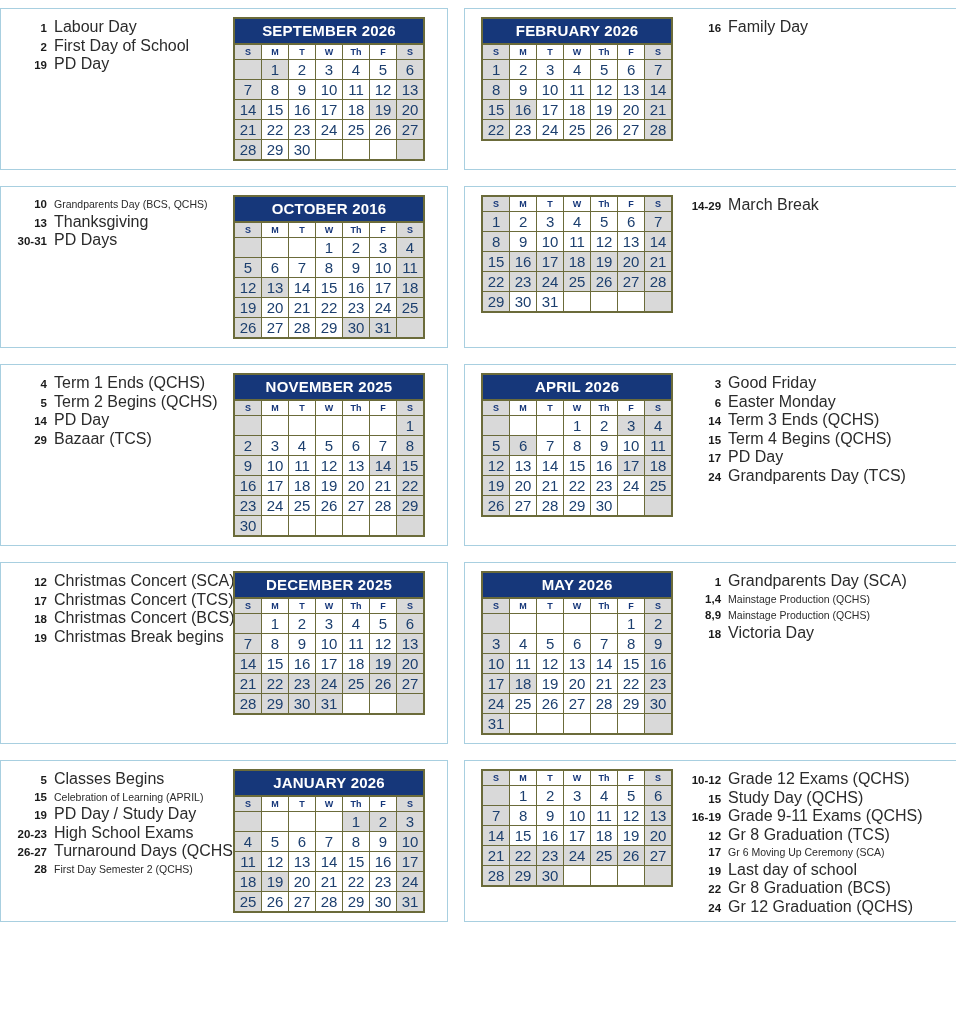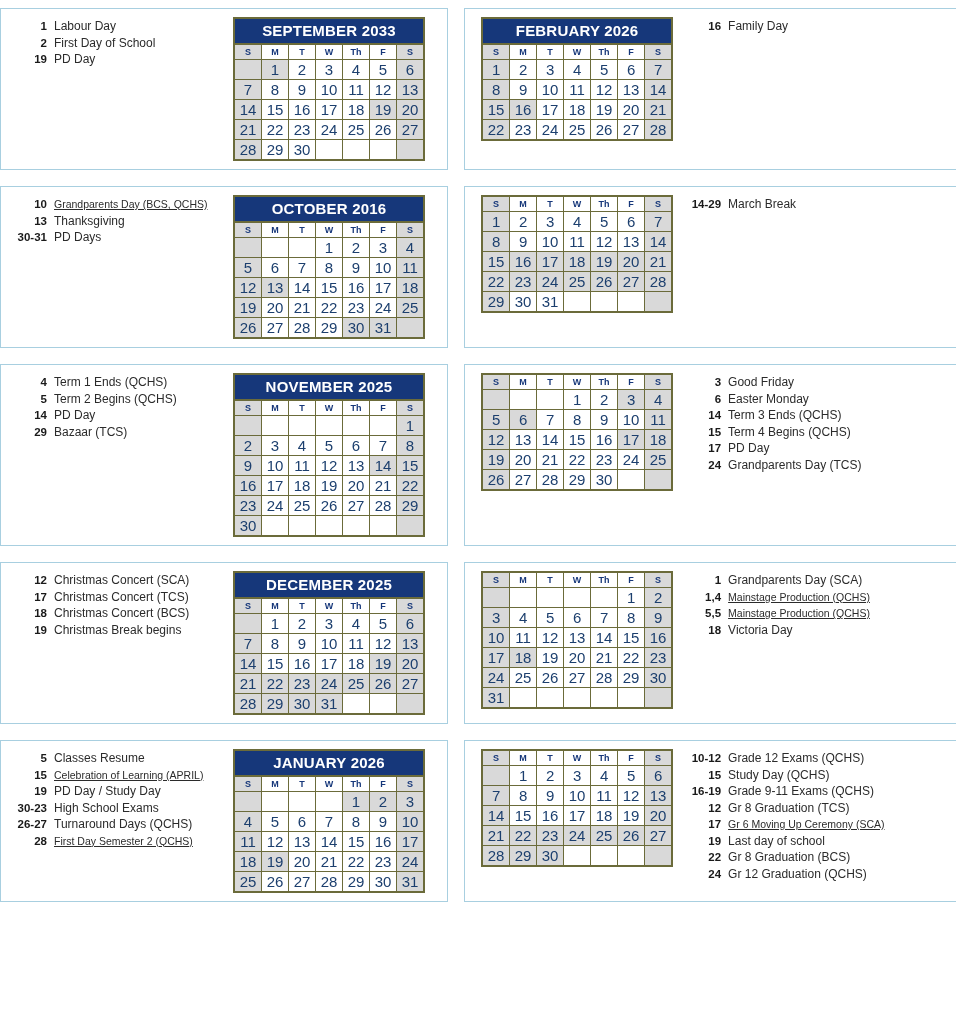--- a/index.html
+++ b/index.html
@@ -63,26 +63,25 @@
   .evt .d {
     font-weight: bold;
     font-size: 11.5px;
     color: #1a1a1a;
     min-width: 40px;
     text-align: right;
     padding-right: 7px;
     flex: 0 0 auto;
   }
   .evt .t {
-    font-size: 12px;
+    font-size: 16px;
     color: #2b2b2b;
   }
   .evt .t.small {
     font-size: 10.5px;
-    text-decoration: underline;
   }
   .cal-wrap {
     padding: 8px 0 8px 0;
   }
   table.cal {
     border-collapse: collapse;
     border: 2px solid #6b6b3a;
     background: #ffffff;
   }
   table.cal caption {
@@ -141,21 +140,21 @@
               <span class="d">2</span>
               <span class="t">First Day of School</span>
             </div>
             <div class="evt">
               <span class="d">19</span>
               <span class="t">PD Day</span>
             </div>
           </div>
           <div class="cal-wrap">
             <table class="cal">
-              <caption>SEPTEMBER 2033</caption>
+              <caption>SEPTEMBER 2026</caption>
               <thead>
                 <tr>
                   <th class="we">S</th>
                   <th>M</th>
                   <th>T</th>
                   <th>W</th>
                   <th>Th</th>
                   <th>F</th>
                   <th class="we">S</th>
                 </tr>
@@ -516,20 +515,21 @@
                   <td class="empty sh"></td>
                 </tr>
               </tbody>
             </table>
           </div>
         </div>
         <div class="panel panel-right">
           <div style="width: 16px;"></div>
           <div class="cal-wrap">
             <table class="cal">
+              <caption>APRIL 2026</caption>
               <thead>
                 <tr>
                   <th class="we">S</th>
                   <th>M</th>
                   <th>T</th>
                   <th>W</th>
                   <th>Th</th>
                   <th>F</th>
                   <th class="we">S</th>
                 </tr>
@@ -692,20 +692,21 @@
                   <td class="empty sh"></td>
                 </tr>
               </tbody>
             </table>
           </div>
         </div>
         <div class="panel panel-right">
           <div style="width: 16px;"></div>
           <div class="cal-wrap">
             <table class="cal">
+              <caption>MAY 2026</caption>
               <thead>
                 <tr>
                   <th class="we">S</th>
                   <th>M</th>
                   <th>T</th>
                   <th>W</th>
                   <th>Th</th>
                   <th>F</th>
                   <th class="we">S</th>
                 </tr>
@@ -771,47 +772,47 @@
           <div class="events right-side">
             <div class="evt">
               <span class="d">1</span>
               <span class="t">Grandparents Day (SCA)</span>
             </div>
             <div class="evt">
               <span class="d">1,4</span>
               <span class="t small">Mainstage Production (QCHS)</span>
             </div>
             <div class="evt">
-              <span class="d">5,5</span>
+              <span class="d">8,9</span>
               <span class="t small">Mainstage Production (QCHS)</span>
             </div>
             <div class="evt">
               <span class="d">18</span>
               <span class="t">Victoria Day</span>
             </div>
           </div>
         </div>
       </div>
       <div class="row-block">
         <div class="panel panel-left">
           <div class="events">
             <div class="evt">
               <span class="d">5</span>
-              <span class="t">Classes Resume</span>
+              <span class="t">Classes Begins</span>
             </div>
             <div class="evt">
               <span class="d">15</span>
               <span class="t small">Celebration of Learning (APRIL)</span>
             </div>
             <div class="evt">
               <span class="d">19</span>
               <span class="t">PD Day / Study Day</span>
             </div>
             <div class="evt">
-              <span class="d">30-23</span>
+              <span class="d">20-23</span>
               <span class="t">High School Exams</span>
             </div>
             <div class="evt">
               <span class="d">26-27</span>
               <span class="t">Turnaround Days (QCHS)</span>
             </div>
             <div class="evt">
               <span class="d">28</span>
               <span class="t small">First Day Semester 2 (QCHS)</span>
             </div>

